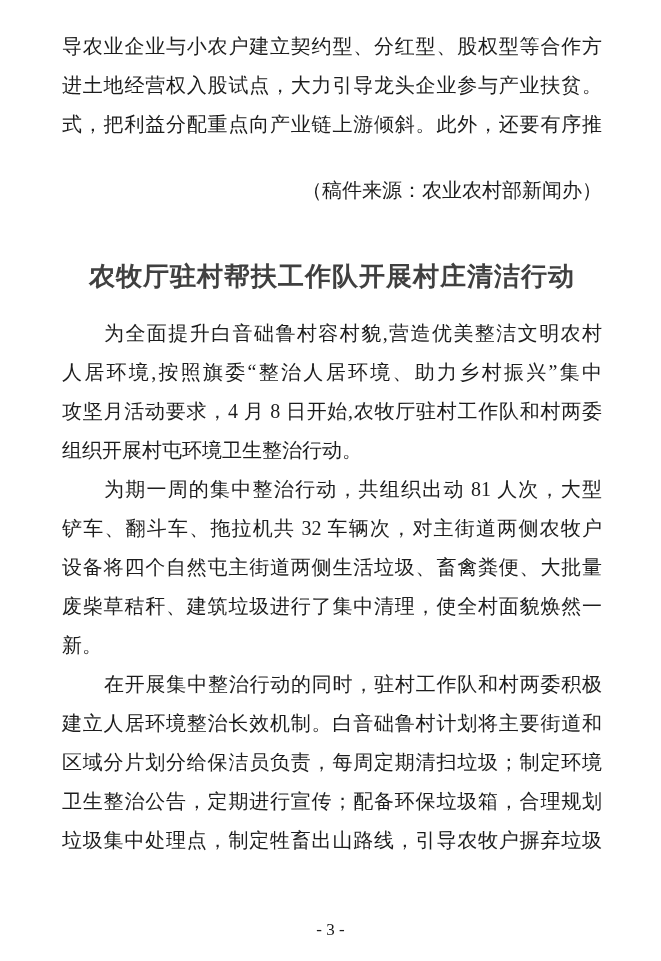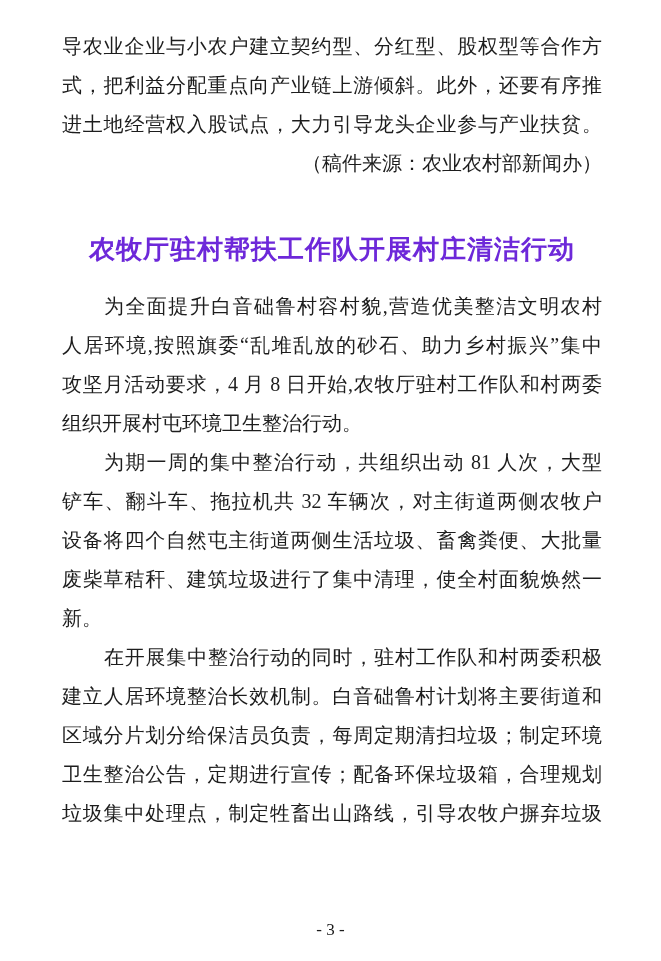--- a/index.html
+++ b/index.html
@@ -30,30 +30,31 @@
     text-align: left;
     text-align-last: left;
   }
   .block.indent .line:first-child {
     text-indent: 42px;
   }
   .source-line {
     line-height: 39px;
     text-align: right;
     text-align-last: right;
+    margin-top: 27px;
   }
   .heading {
     font-family: "Liberation Sans", "DejaVu Sans", sans-serif;
     font-weight: bold;
     font-size: 26px;
     line-height: 44px;
     letter-spacing: 1px;
     text-align: left;
     text-align-last: center;
-    color: #6d28d9;
+    color: #404040;
     margin: 44px 0 16px 0;
   }
   .pagenum {
     position: absolute;
     top: 917px;
     left: 0;
     width: 661px;
     text-align: center;
     text-align-last: center;
     font-size: 17px;
@@ -62,31 +63,31 @@
   }
 </style>
 </head>
 <body>
 
 <div class="page">
   <div class="content">
 
     <div class="block" data-last="justify">
         <div class="line">导农业企业与小农户建立契约型、分红型、股权型等合作方</div>
+        <div class="line">进土地经营权入股试点，大力引导龙头企业参与产业扶贫。</div>
         <div class="line">式，把利益分配重点向产业链上游倾斜。此外，还要有序推</div>
-        <div class="line">进土地经营权入股试点，大力引导龙头企业参与产业扶贫。</div>
       </div>
 
     <div class="source-line">（稿件来源：农业农村部新闻办）</div>
 
     <div class="heading">农牧厅驻村帮扶工作队开展村庄清洁行动</div>
 
     <div class="block indent" data-last="left">
         <div class="line">为全面提升白音础鲁村容村貌,营造优美整洁文明农村</div>
-        <div class="line">人居环境,按照旗委“乱堆乱放的砂石、助力乡村振兴”集中</div>
+        <div class="line">人居环境,按照旗委“整治人居环境、助力乡村振兴”集中</div>
         <div class="line">攻坚月活动要求，4 月 8 日开始,农牧厅驻村工作队和村两委</div>
         <div class="line">组织开展村屯环境卫生整治行动。</div>
       </div>
 
     <div class="block indent" data-last="left">
         <div class="line">为期一周的集中整治行动，共组织出动 81 人次，大型</div>
         <div class="line">铲车、翻斗车、拖拉机共 32 车辆次，对主街道两侧农牧户</div>
         <div class="line">设备将四个自然屯主街道两侧生活垃圾、畜禽粪便、大批量</div>
         <div class="line">废柴草秸秆、建筑垃圾进行了集中清理，使全村面貌焕然一</div>
         <div class="line">新。</div>

